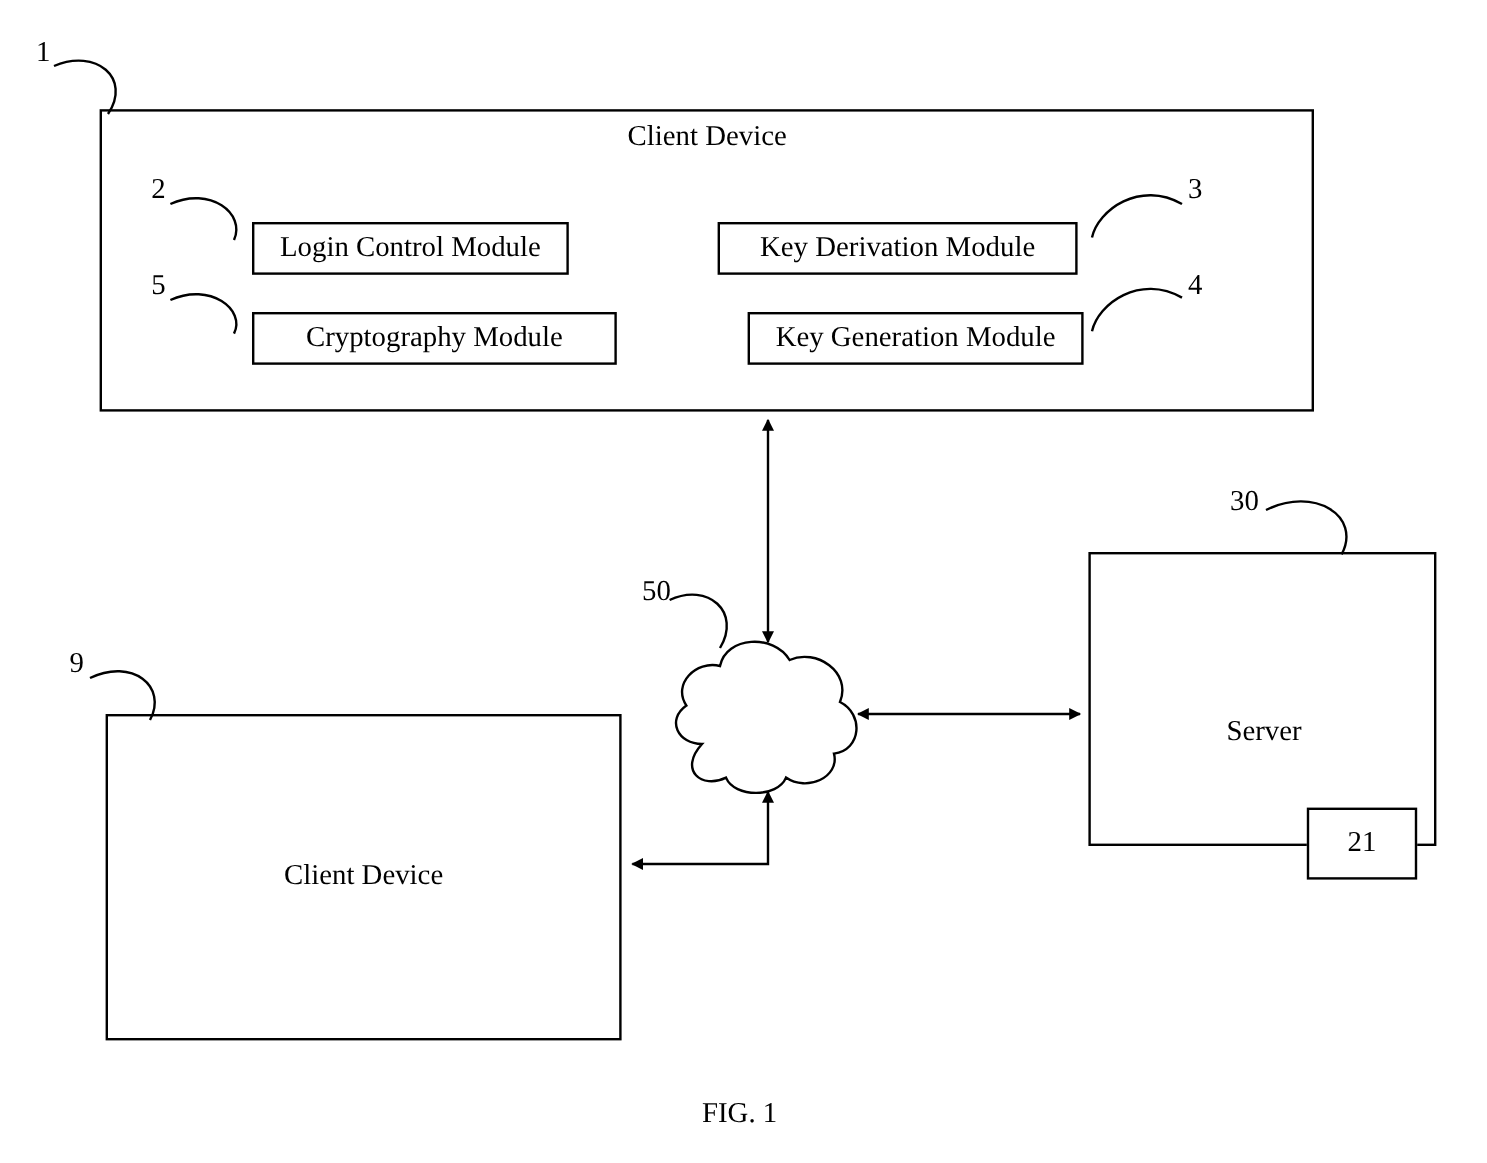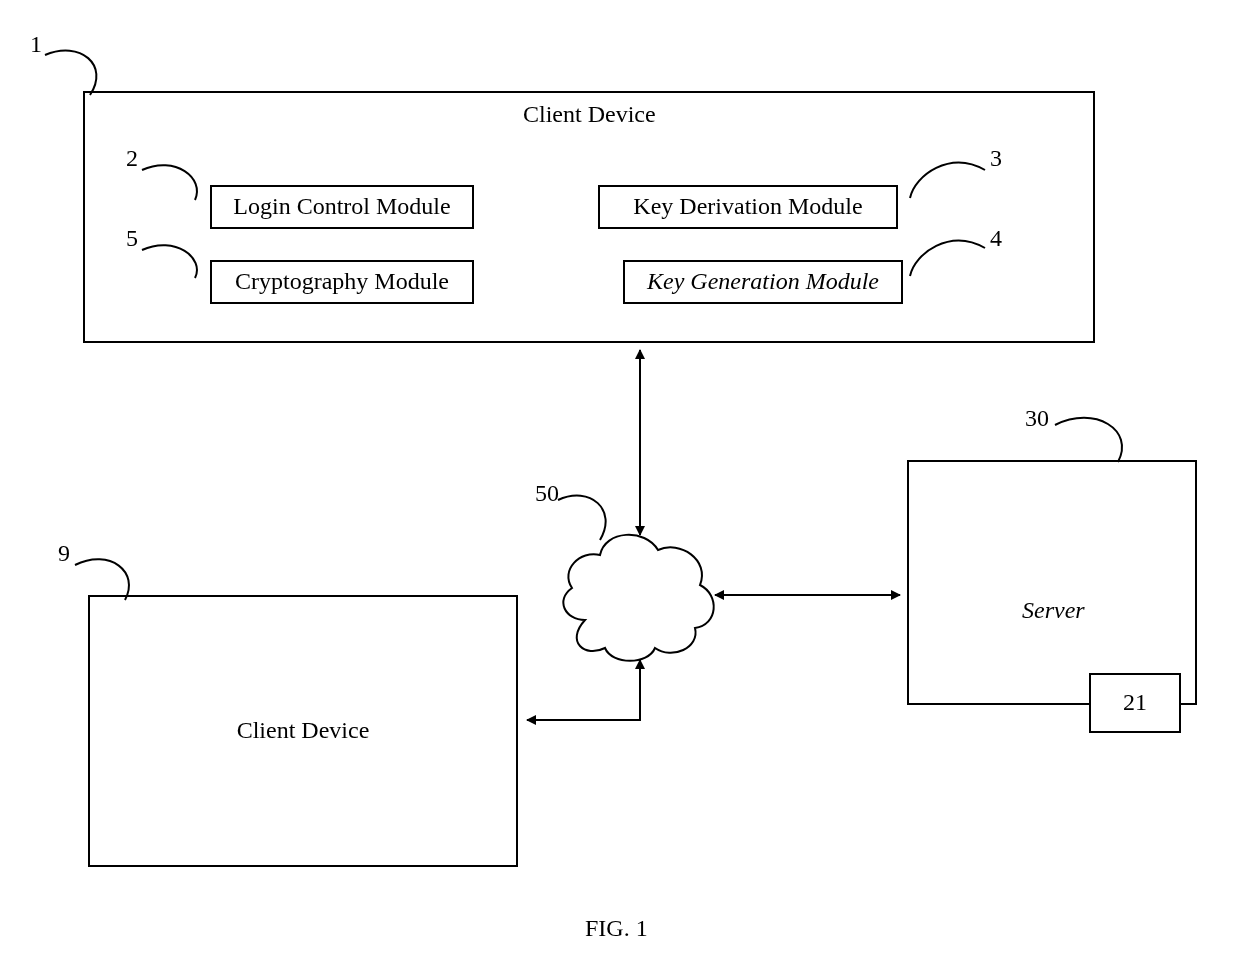--- a/index.html
+++ b/index.html
@@ -52,32 +52,32 @@
 
   <div class="box" style="left:83px; top:91px; width:1012px; height:252px;"></div>
   <div class="label" style="left:523px; top:101px;">Client Device</div>
 
   <div class="box" style="left:210px; top:185px; width:264px; height:44px;">
     <div class="box-label-center" style="top:6px;text-align:center;">Login Control Module</div>
   </div>
   <div class="box" style="left:598px; top:185px; width:300px; height:44px;">
     <div class="box-label-center" style="top:6px;">Key Derivation Module</div>
   </div>
-  <div class="box" style="left:210px; top:260px; width:264px; height:44px;">
+  <div class="box" style="left:210px; top:260px; width:304px; height:44px;">
     <div class="box-label-center" style="top:6px;">Cryptography Module</div>
   </div>
   <div class="box" style="left:623px; top:260px; width:280px; height:44px;">
-    <div class="box-label-center" style="top:6px;font-style:italic;">Key Generation Module</div>
+    <div class="box-label-center" style="top:6px;">Key Generation Module</div>
   </div>
 
   <div class="box" style="left:88px; top:595px; width:430px; height:272px;">
     <div class="box-label-center" style="top:120px;">Client Device</div>
   </div>
 
-  <div class="box" style="left:907px; top:460px; width:290px; height:245px;font-style:italic;">
+  <div class="box" style="left:907px; top:460px; width:290px; height:245px;">
     <div class="label" style="left:113px; top:135px;">Server</div>
   </div>
 
   <div class="box" style="left:1089px; top:673px; width:92px; height:60px;">
     <div class="box-label-center" style="top:14px;">21</div>
   </div>
 
   <div class="label" style="left:597px; top:580px;">Network</div>
 
   <div class="label" style="left:30px;  top:31px;">1</div>

